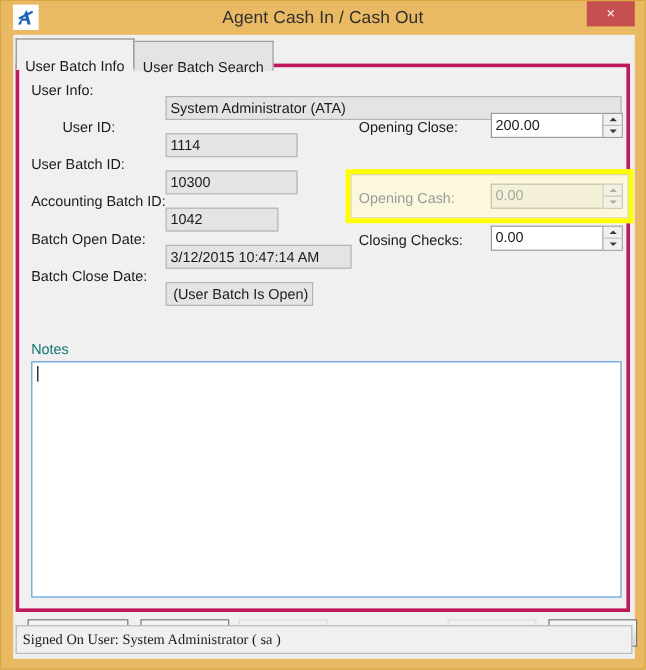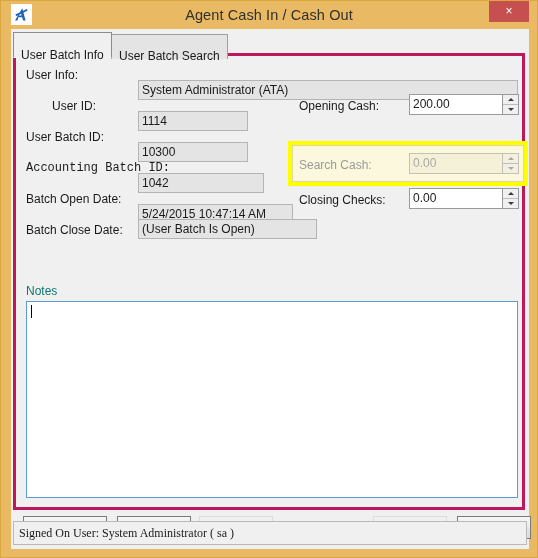--- a/index.html
+++ b/index.html
@@ -324,47 +324,47 @@
     <div id="tabstrip">
       <div class="tab active">User Batch Info</div>
       <div class="tab inactive">User Batch Search</div>
     </div>
 
     <div id="tabpage">
 
       <div class="flabel" style="left:10px; top:11px;">User Info:</div>
       <div class="flabel" style="left:24px; top:42px;margin-left:12px;">User ID:</div>
       <div class="flabel" style="left:10px; top:73px;">User Batch ID:</div>
-      <div class="flabel" style="left:10px; top:104px;font-family:Liberation Mono, monospace;">Accounting Batch ID:</div>
+      <div class="flabel" style="left:10px; top:104px;">Accounting Batch ID:</div>
       <div class="flabel" style="left:10px; top:166px;">Batch Close Date:</div>
       <div class="flabel" style="left:10px; top:135px;">Batch Open Date:</div>
 
       <div class="ro-field" style="left:122px; top:7px;  width:380px;">System Administrator (ATA)</div>
       <div class="ro-field" style="left:122px; top:38px; width:110px;">1114</div>
       <div class="ro-field" style="left:122px; top:69px; width:110px;">10300</div>
-      <div class="ro-field" style="left:122px; top:100px;width:126px;">1042</div>
-      <div class="ro-field" style="left:122px; top:131px;width:155px;">5/24/2015 10:47:14 AM</div>
-      <div class="ro-field" style="left:122px; top:146px;width:179px;">(User Batch Is Open)</div>
-
-      <div class="flabel" style="left:283px; top:42px;">Opening Cash:</div>
+      <div class="ro-field" style="left:122px; top:100px;width:94px;">1042</div>
+      <div class="ro-field" style="left:122px; top:131px;width:155px;">3/12/2015 10:47:14 AM</div>
+      <div class="ro-field" style="left:122px; top:162px;width:123px;text-align:right;">(User Batch Is Open)</div>
+
+      <div class="flabel" style="left:283px; top:42px;">Opening Close:</div>
       <div class="spin-wrap" style="left:393px; top:38px; width:110px;">
         <div class="spin-input">200.00</div>
         <div class="spin-btns">
           <div class="spin-btn up">
               <span class="tri-up"></span>
             </div>
           <div class="spin-btn down">
               <span class="tri-down"></span>
             </div>
         </div>
       </div>
 
       <div id="highlight-box"></div>
 
-      <div class="flabel disabled" style="left:283px; top:101px; z-index:6;">Search Cash:</div>
+      <div class="flabel disabled" style="left:283px; top:101px; z-index:6;">Opening Cash:</div>
       <div class="spin-wrap" style="left:393px; top:97px; width:110px; z-index:6;">
         <div class="spin-input disabled">0.00</div>
         <div class="spin-btns disabled">
           <div class="spin-btn up">
               <span class="tri-up"></span>
             </div>
           <div class="spin-btn down">
               <span class="tri-down"></span>
             </div>
         </div>

